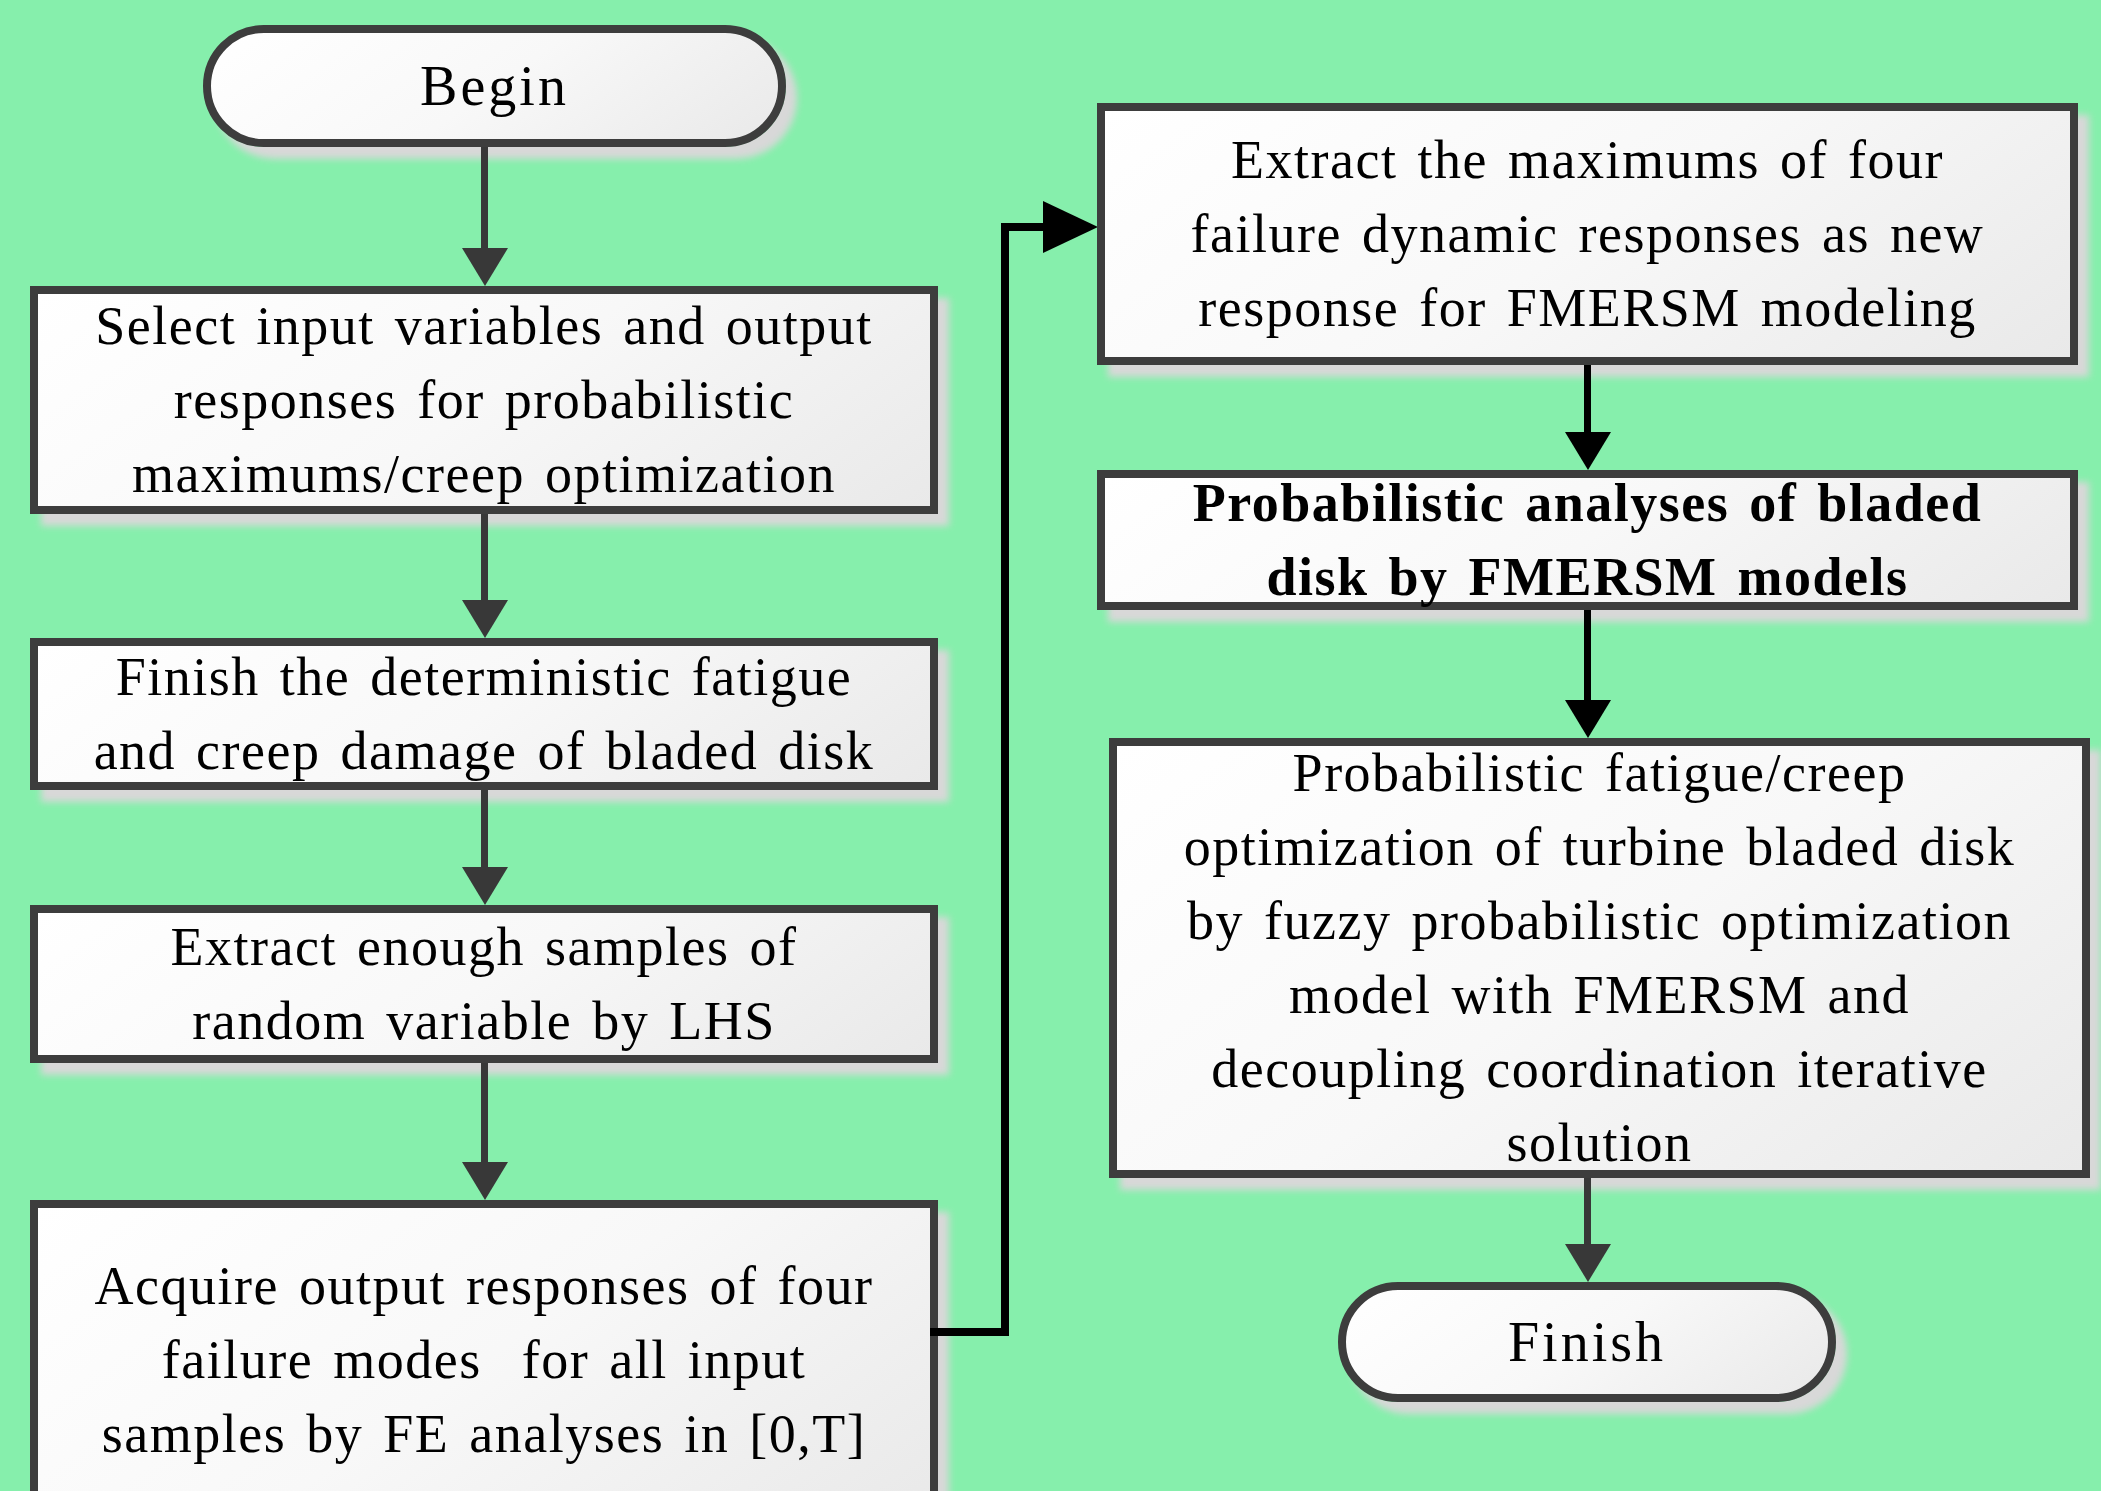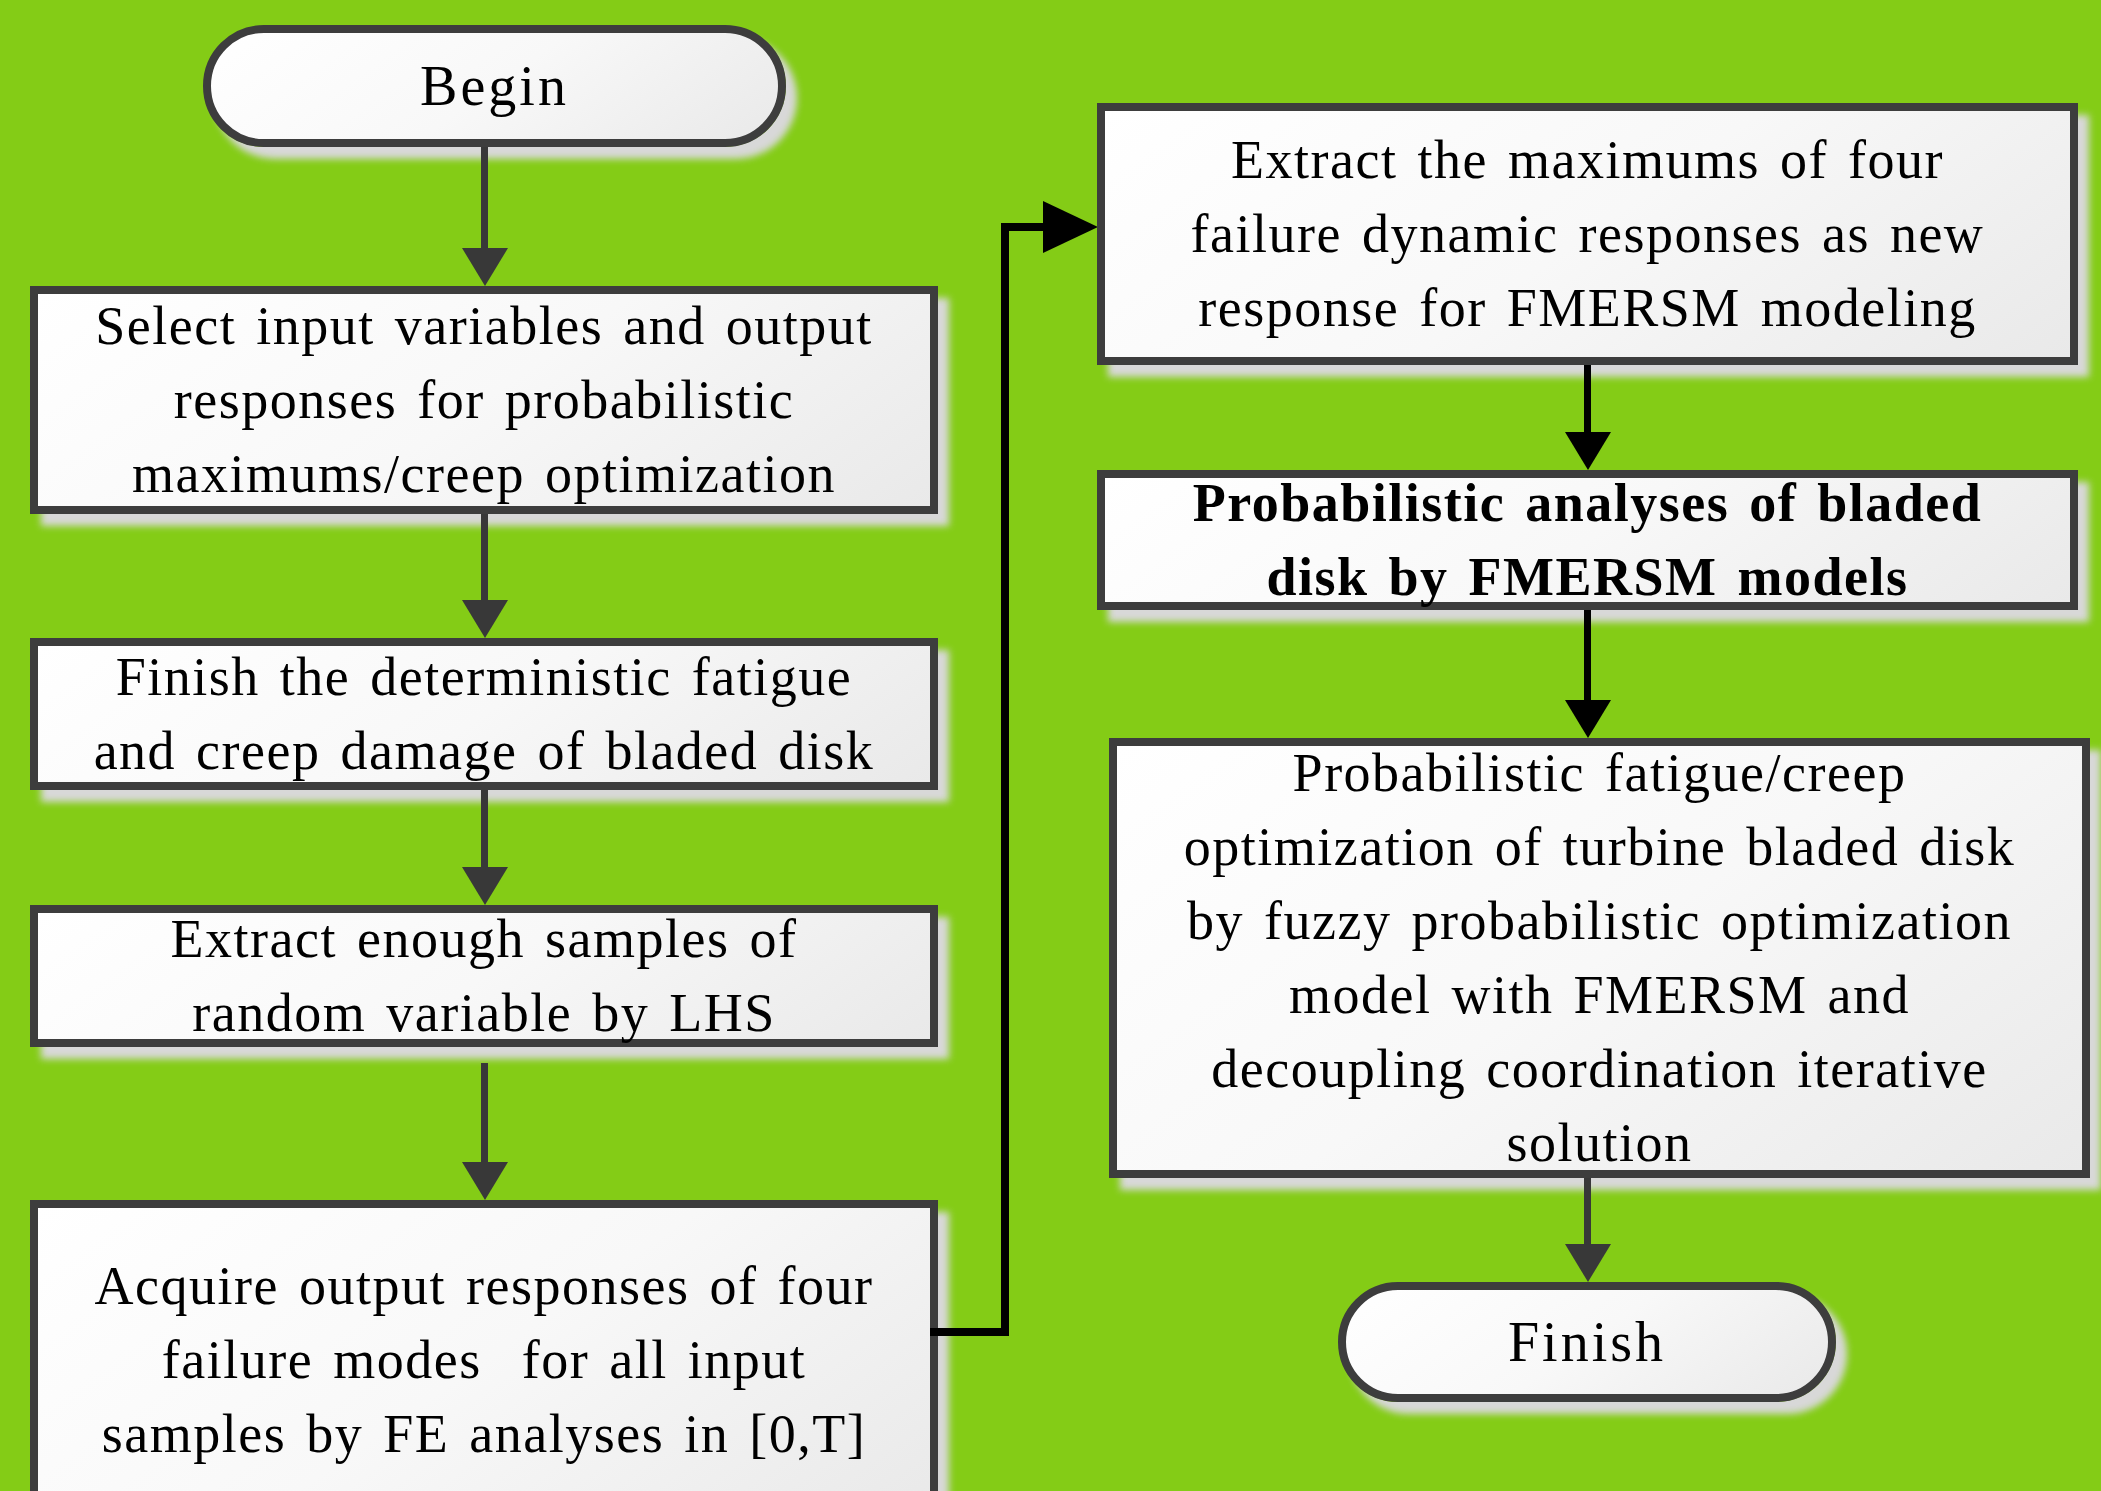--- a/index.html
+++ b/index.html
@@ -4,21 +4,21 @@
 <style>
   html, body {
     margin: 0;
     padding: 0;
     background: #ffffff;
   }
   #canvas {
     position: relative;
     width: 2101px;
     height: 1491px;
-    background: #84cc16;
+    background: #86efac;
     font-family: "Liberation Serif", "DejaVu Serif", serif;
     color: #000000;
     overflow: hidden;
   }
   .node {
     position: absolute;
     box-sizing: border-box;
     border: 8px solid #3d3d3d;
     background: linear-gradient(145deg, #ffffff 0%, #f8f8f8 50%, #e9e9e9 100%);
     box-shadow: 11px 12px 7px #d8d8d8;
@@ -94,21 +94,21 @@
   <div class="vhead" style="left:462px; top:600px;"></div>
 
   <div class="node" style="left:30px; top:638px; width:908px; height:152px;align-items:center;">
     <div class="line">Finish the deterministic fatigue</div>
     <div class="line">and creep damage of bladed disk</div>
   </div>
 
   <div class="vshaft" style="left:481px; top:790px; height:77px;"></div>
   <div class="vhead" style="left:462px; top:867px;"></div>
 
-  <div class="node" style="left:30px; top:905px; width:908px; height:142px;">
+  <div class="node" style="left:30px; top:905px; width:908px; height:158px;">
     <div class="line">Extract enough samples of</div>
     <div class="line">random variable by LHS</div>
   </div>
 
   <div class="vshaft" style="left:481px; top:1063px; height:99px;"></div>
   <div class="vhead" style="left:462px; top:1162px;"></div>
 
   <div class="node" style="left:30px; top:1200px; width:908px; height:320px;">
     <div class="line">Acquire output responses of four</div>
     <div class="line">failure modes  for all input</div>

